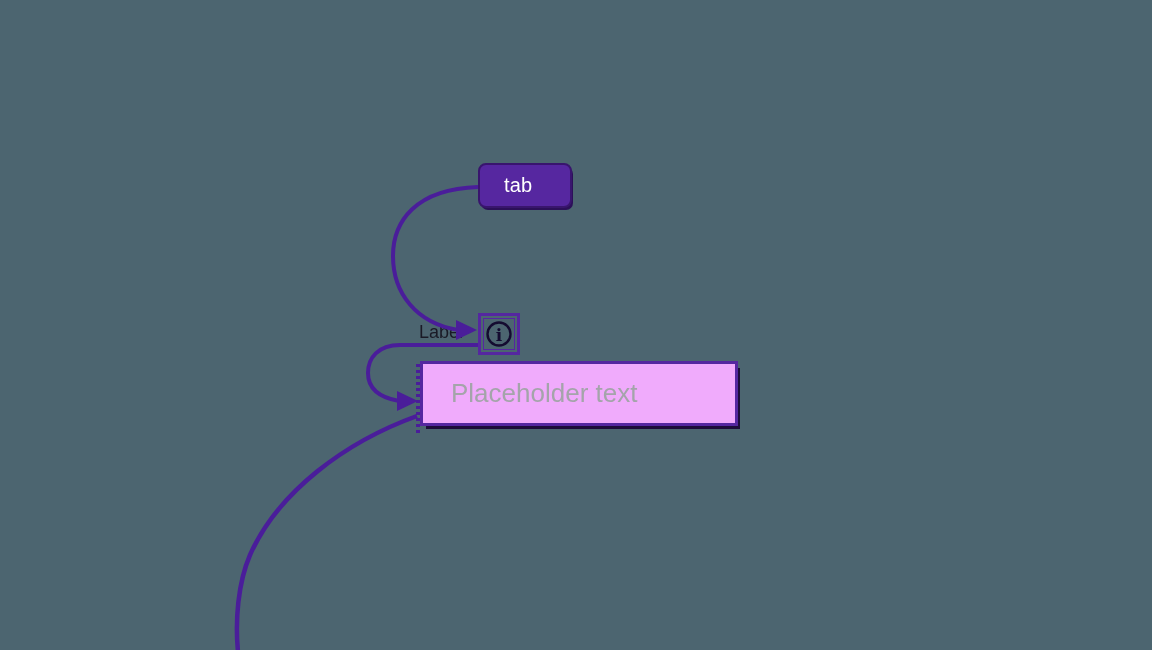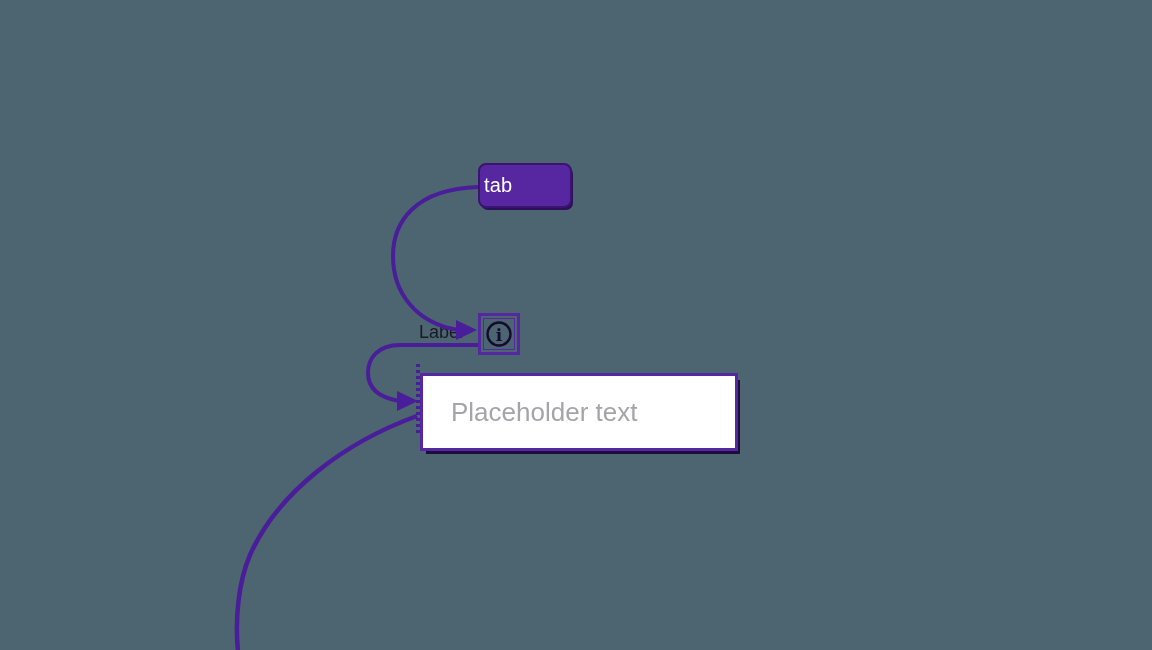--- a/index.html
+++ b/index.html
@@ -23,21 +23,21 @@
     top: 163px;
     width: 94px;
     height: 45px;
     box-sizing: border-box;
     background: #5627a0;
     border: 2px solid #39156e;
     border-radius: 8px;
     box-shadow: 2px 3px 0 -1px #2c1059;
     display: flex;
     align-items: center;
-    padding-left: 4px;
+    padding-left: 24px;
     color: #ffffff;
     font-size: 20px;
     letter-spacing: 0.2px;
     z-index: 2;
   }
   
   .field-label {
     position: absolute;
     left: 419px;
     top: 322px;
@@ -64,33 +64,32 @@
     inset: 2px;
     border: 1.5px solid #5527a0;
     pointer-events: none;
   }
   
   .text-input {
     position: absolute;
     left: 420px;
     top: 361px;
     width: 318px;
-    height: 78px;
+    height: 65px;
     box-sizing: border-box;
-    background: #ffffff;
+    background: #f0abfc;
     border: 3px solid #5527a0;
     border-radius: 0;
     box-shadow: 4px 5px 0 -2px #1d0d3a;
     padding: 0 0 0 28px;
     font-family: "Liberation Sans", sans-serif;
     font-size: 26px;
     color: #161616;
     outline: none;
     z-index: 1;
-    margin-top: 12px;
   }
   .text-input::placeholder {
     color: #a4a4aa;
     opacity: 1;
   }
   .input-dashed-edge {
     position: absolute;
     left: 416px;
     top: 364px;
     width: 4px;

